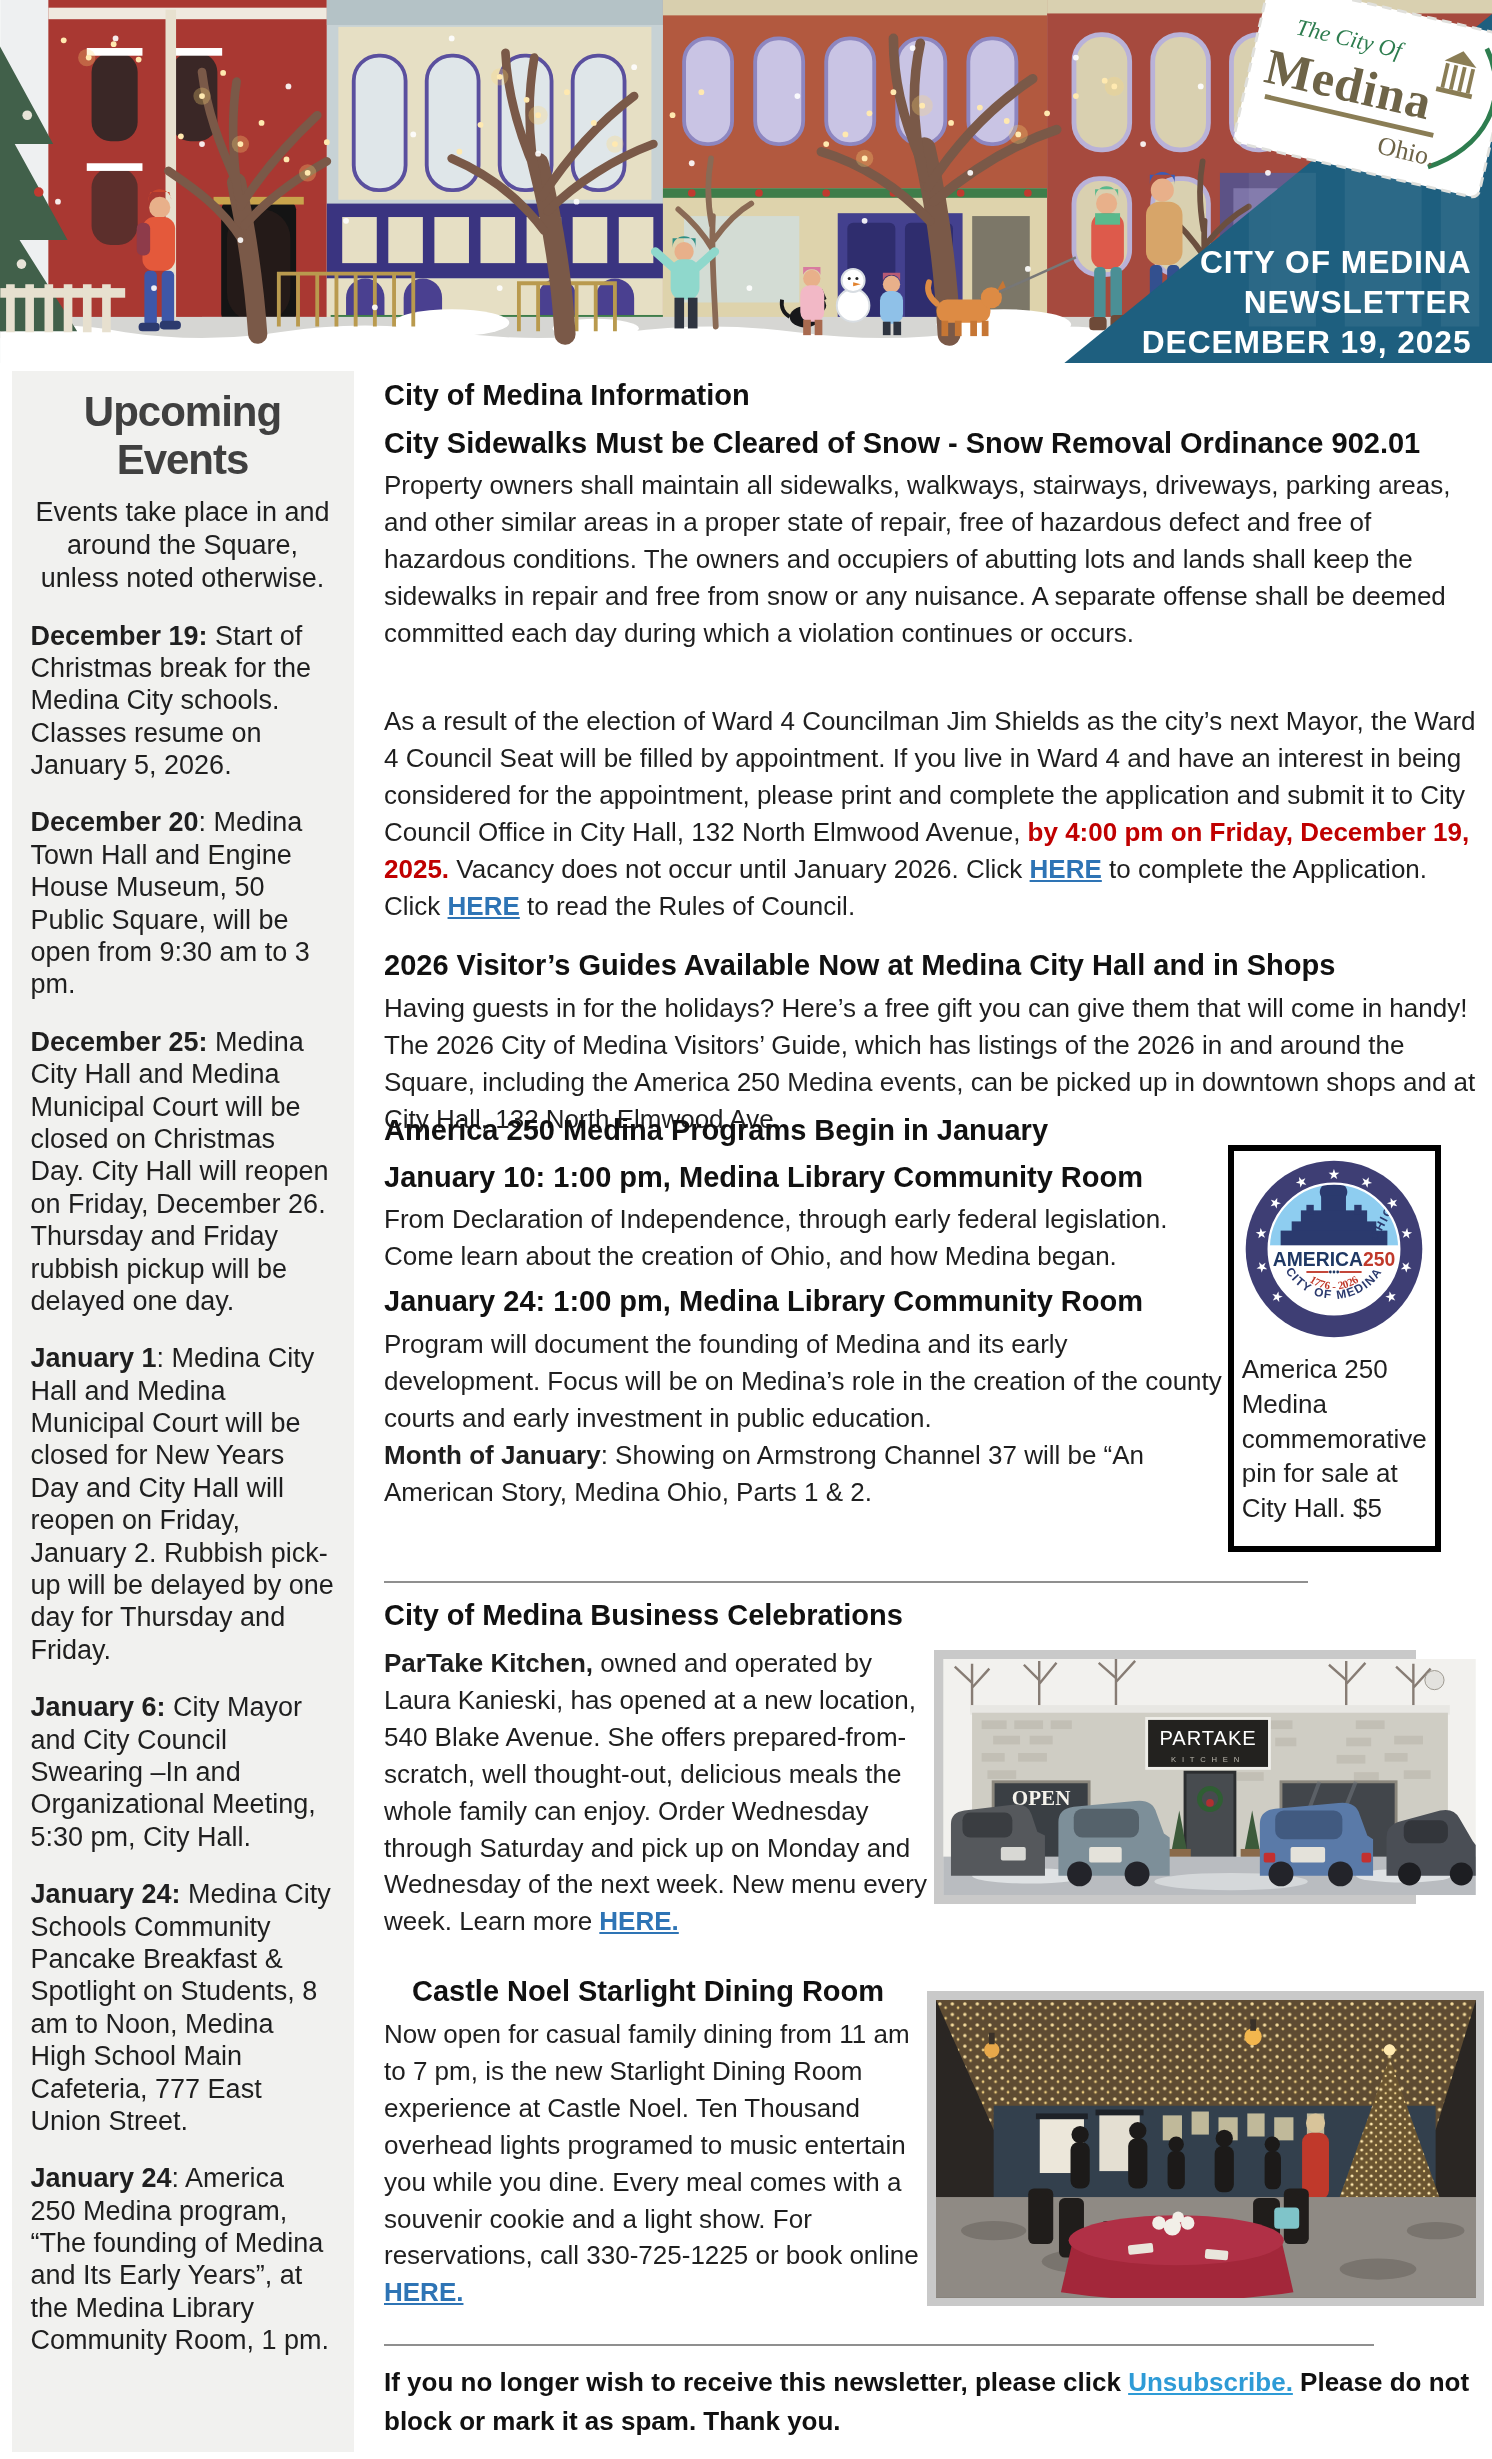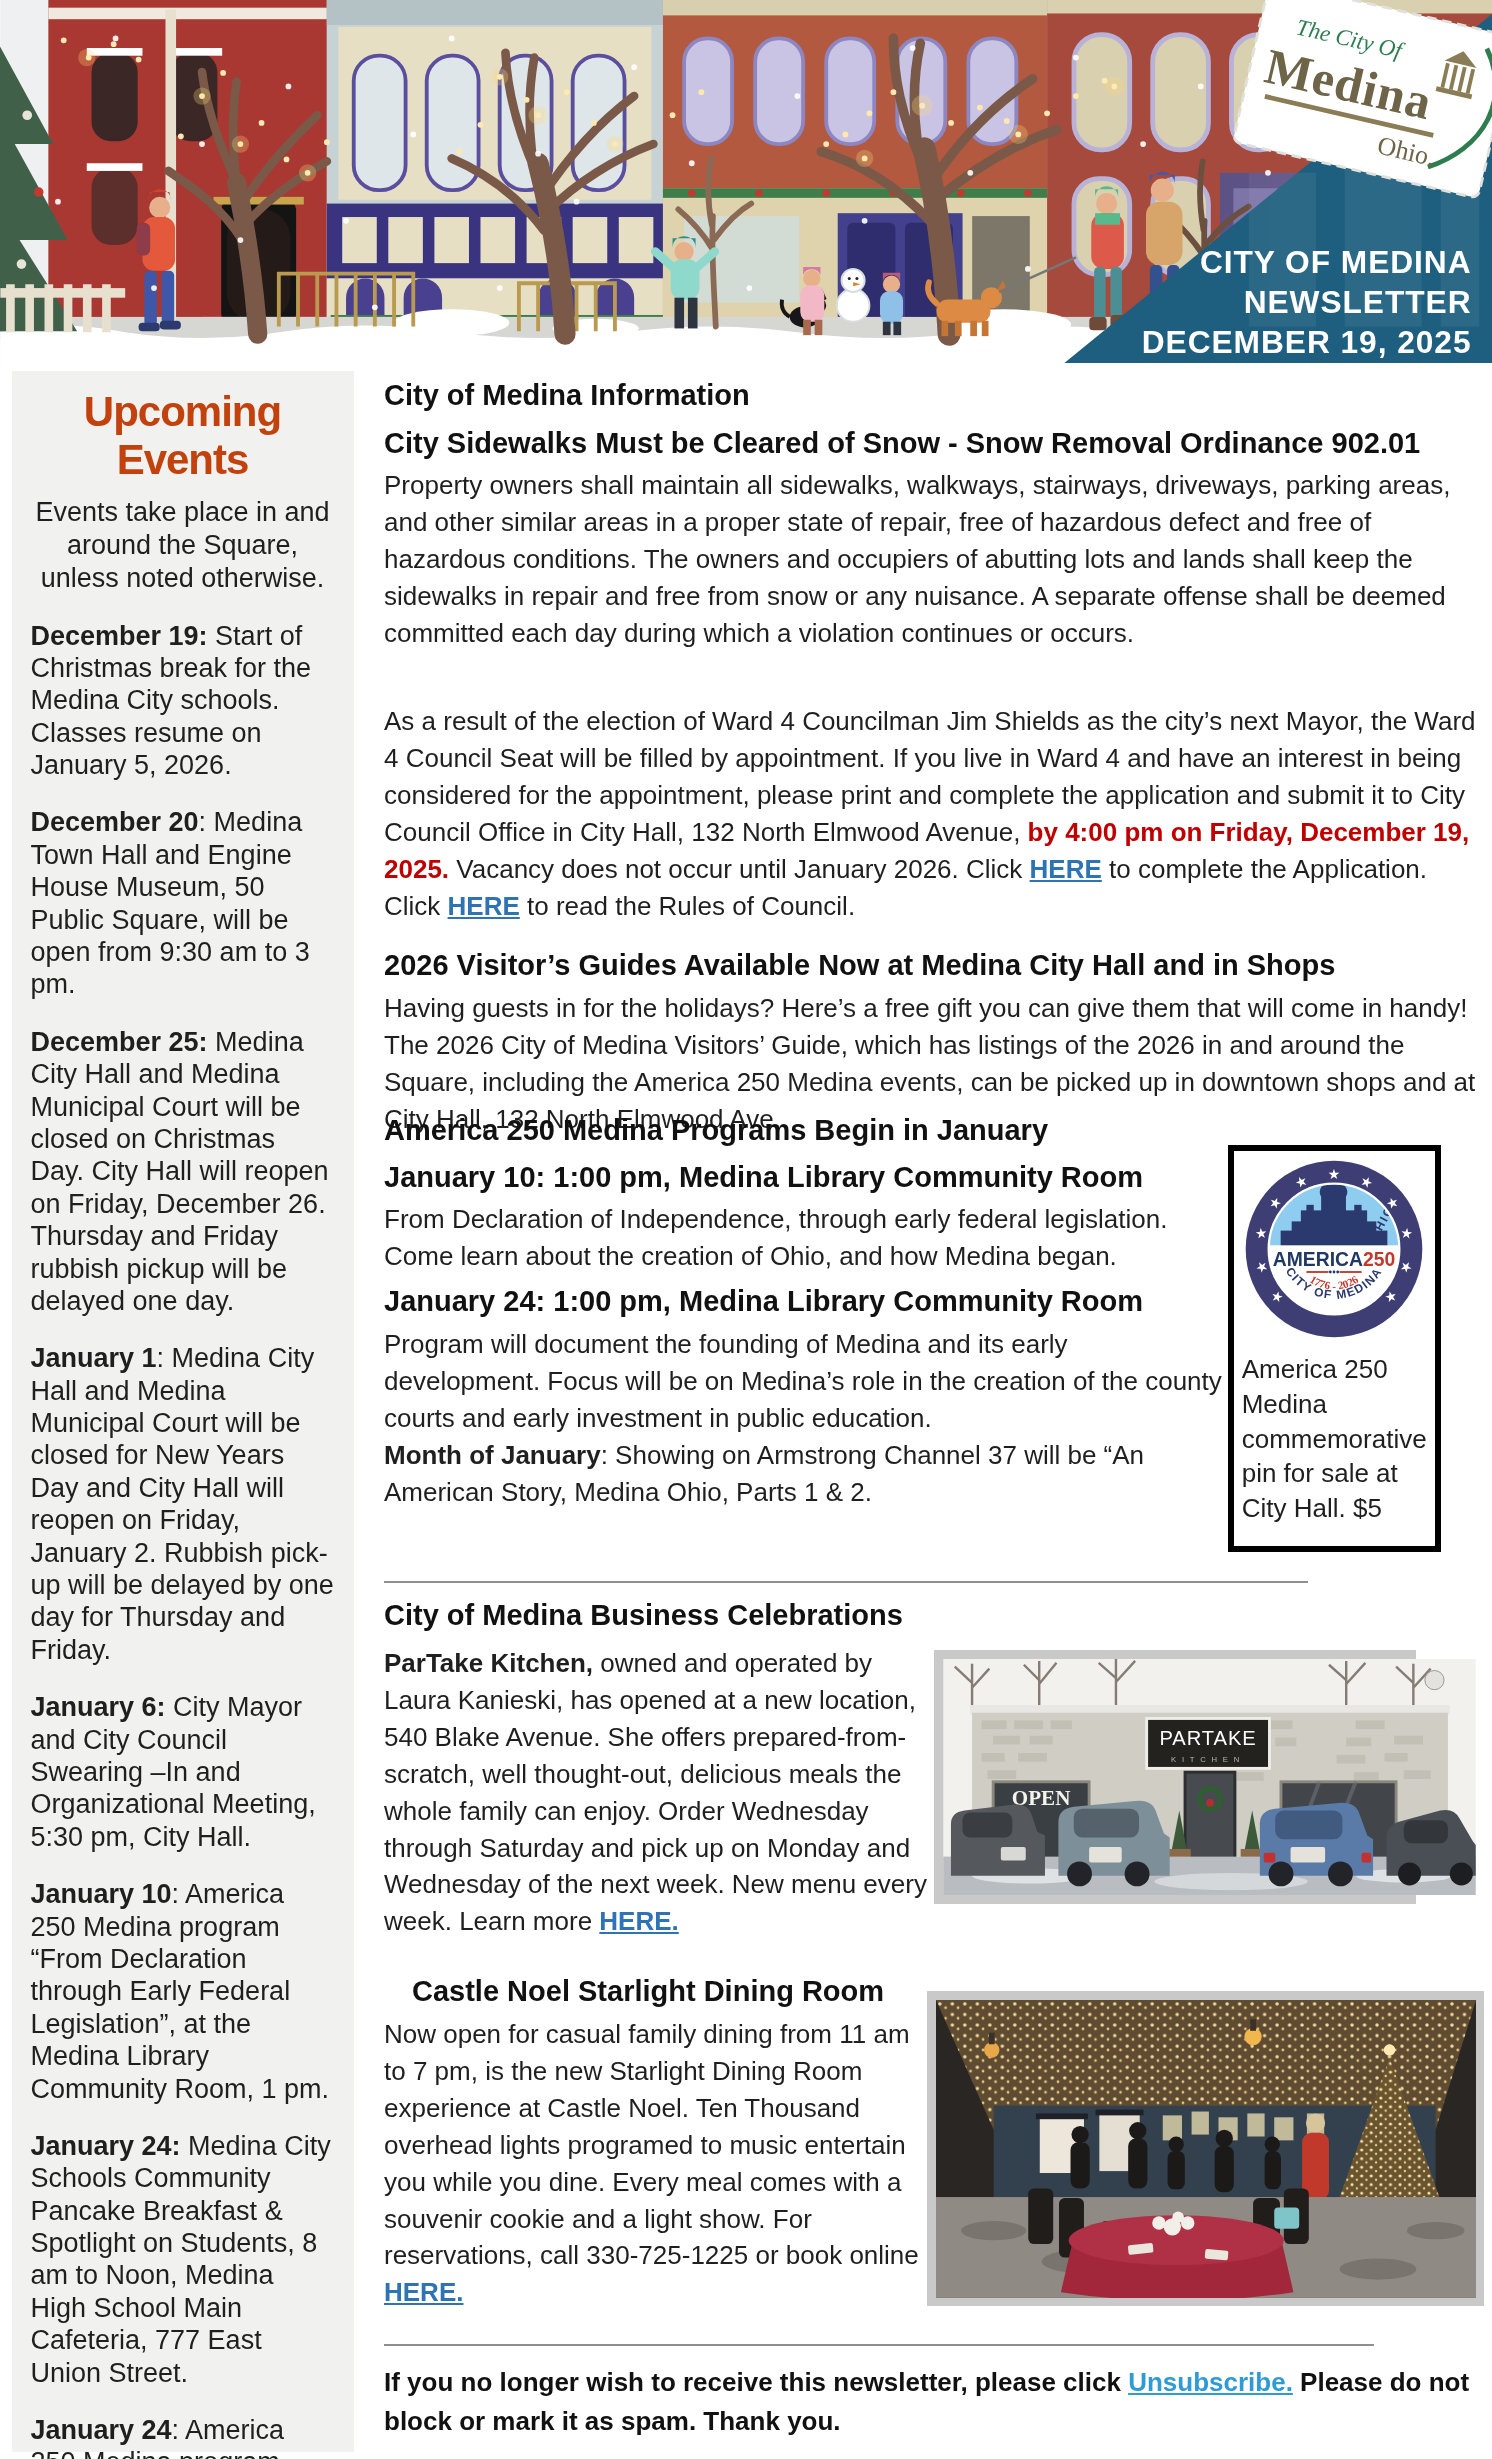--- a/index.html
+++ b/index.html
@@ -4,21 +4,21 @@
 <style>
   html,body{margin:0;padding:0;background:#ffffff;}
   .page{position:relative;width:1493px;height:2459px;background:#fff;
         font-family:"Liberation Sans",sans-serif;color:#1f1f1f;overflow:hidden;}
   
   .header{position:absolute;left:0;top:0;width:1493px;height:363px;}
   
   .sidebar{position:absolute;left:11.5px;top:371px;width:342px;height:2081px;
            background:#f1f1ef;box-sizing:border-box;padding:13.4px 19px 19px;}
   .sidebar .sb-title{font-size:42px;font-weight:bold;text-align:center;
-           letter-spacing:-1px;margin:3.8px 0 11.5px;color:#c2410c;}
+           letter-spacing:-1px;margin:3.8px 0 11.5px;color:#404040;}
   .sidebar .sb-intro{font-size:27px;line-height:1.22;text-align:center;margin:4px 0 25px;}
   .sidebar .event{font-size:27px;line-height:1.2;margin:0 0 25px;}
   .sidebar .event b{font-weight:bold;}
   
   .blk{position:absolute;left:384px;width:1093px;}
   .h1{font-size:29px;font-weight:bold;color:#111;}
   .bodytxt{font-size:26px;line-height:1.42;}
   .narrow{width:842px;}
   .red{color:#c00000;font-weight:bold;}
   a.lnk{color:#2e74b5;font-weight:bold;text-decoration:underline;cursor:pointer;}
@@ -341,21 +341,20 @@
   </div>
 
   <div class="sidebar">
     <div class="sb-title">Upcoming Events</div>
     <div class="sb-intro">Events take place in and around the Square, unless noted otherwise.</div>
     <p class="event"><b>December 19:</b><span> Start of Christmas break for the Medina City schools.  Classes resume on January 5, 2026.</span></p>
     <p class="event"><b>December 20</b><span>: Medina Town Hall and Engine House Museum, 50 Public Square, will be open from 9:30 am to 3 pm.</span></p>
     <p class="event"><b>December 25:</b><span>  Medina City Hall and Medina Municipal Court will be closed on Christmas Day.  City Hall will reopen on Friday, December 26.  Thursday and Friday rubbish pickup will be delayed one day.</span></p>
     <p class="event"><b>January 1</b><span>: Medina City Hall and Medina Municipal Court will be closed for New Years Day and City Hall will reopen on Friday, January 2.  Rubbish pick-up will be delayed by one day for Thursday and Friday.</span></p>
     <p class="event"><b>January 6:</b><span> City Mayor and City Council Swearing –In and Organizational Meeting, 5:30 pm, City Hall.</span></p>
-    <p class="event"><b>January 10</b><span>:  America 250 Medina program “From Declaration through Early Federal Legislation”, at the Medina Library Community Room, 1 pm.</span></p>
     <p class="event"><b>January 24:</b><span> Medina City Schools Community Pancake Breakfast &amp; Spotlight on Students, 8 am to Noon, Medina High School Main Cafeteria, 777 East Union Street.</span></p>
     <p class="event"><b>January 24</b><span>:  America 250 Medina program, “The founding of Medina and Its Early Years”, at the Medina Library Community Room, 1 pm.</span></p>
   </div>
 
   <div class="blk h1" style="top:379px;">City of Medina Information</div>
 
   <div class="blk h1" style="top:427px;">City Sidewalks Must be Cleared of Snow -  Snow Removal Ordinance 902.01</div>
   <div class="blk bodytxt" style="top:467px;"> Property owners shall maintain all sidewalks, walkways, stairways, driveways, parking areas, and other similar areas in a proper state of repair, free of hazardous defect and free of hazardous conditions. The owners and occupiers of abutting lots and lands shall keep the sidewalks in repair and free from snow or any nuisance. A separate offense shall be deemed committed each day during which a violation continues or occurs.</div>
 
   <div class="blk bodytxt" style="top:703px;"><span>As a result of the election of Ward 4 Councilman Jim Shields as the city’s next Mayor, the Ward 4 Council Seat will be filled by appointment.  If you live in Ward 4 and have an interest in being considered for the appointment, please print and complete the application and submit it to City Council Office in City Hall, 132 North Elmwood Avenue, </span><span class="red">by 4:00 pm on Friday, December 19, 2025.</span><span>  Vacancy does not occur until January 2026.  Click </span><a class="lnk" href="#">HERE</a><span> to complete the Application.  Click </span><a class="lnk" href="#">HERE</a><span> to read the Rules of Council.</span></div>

